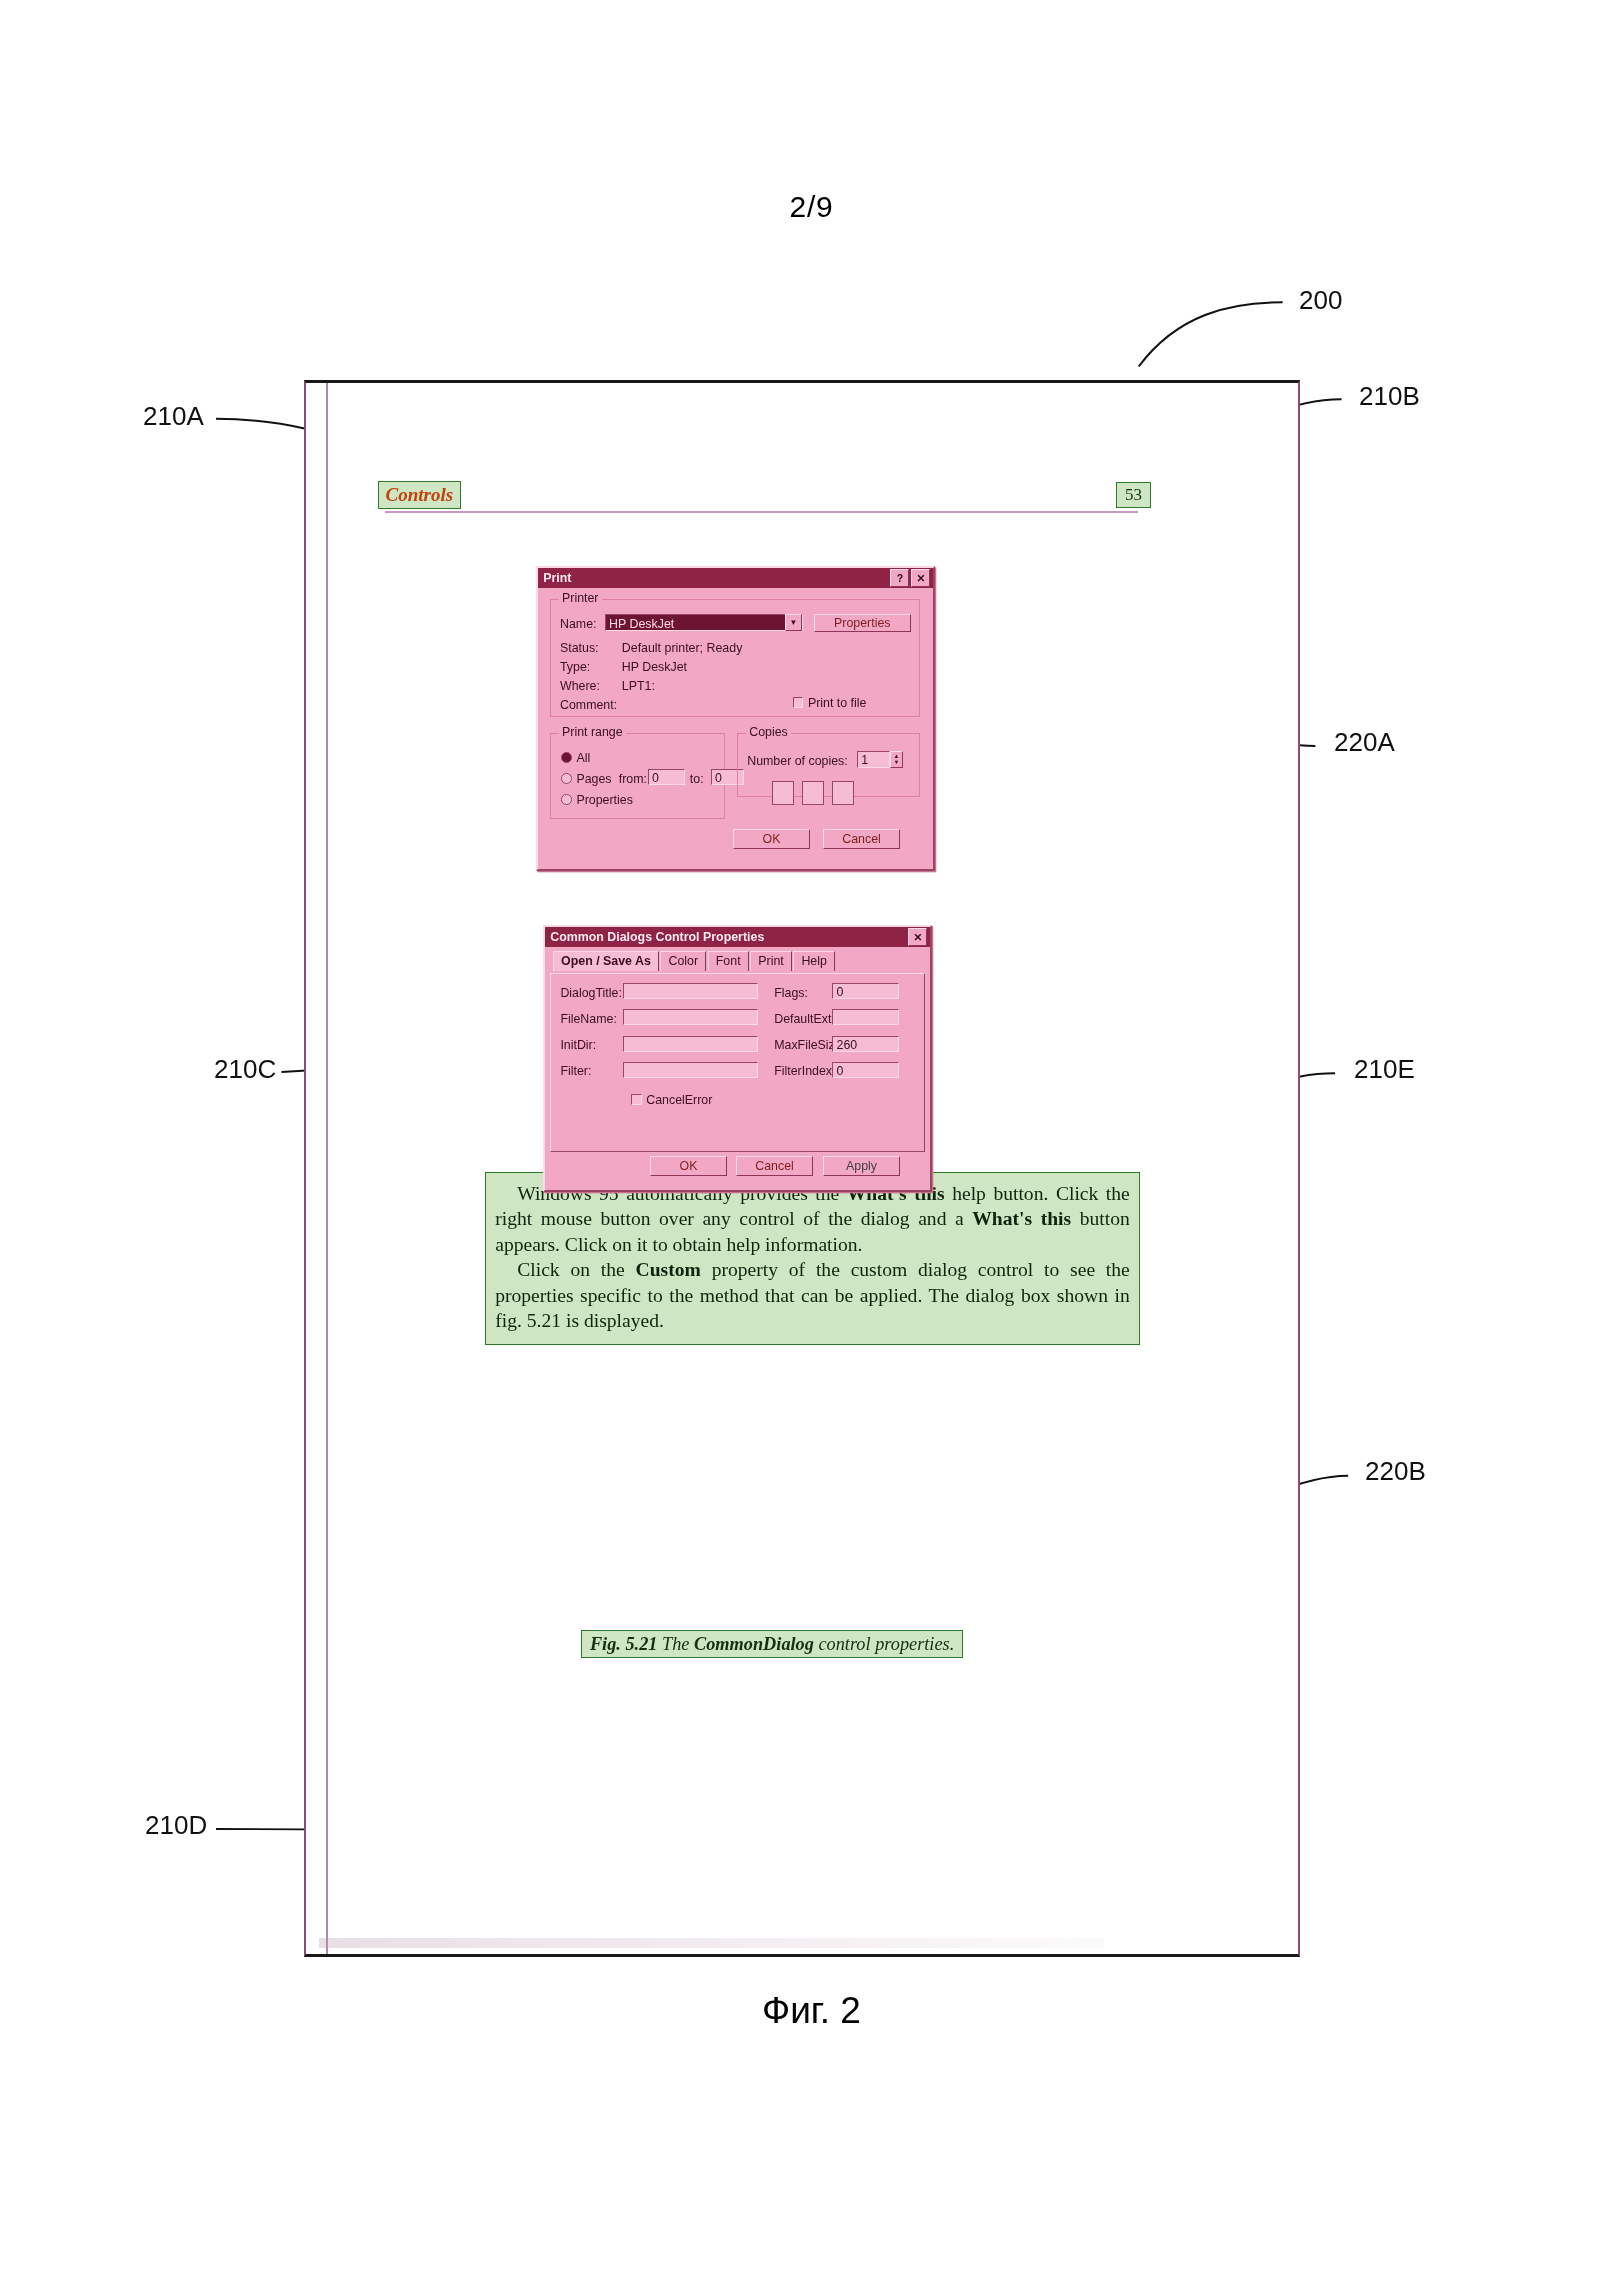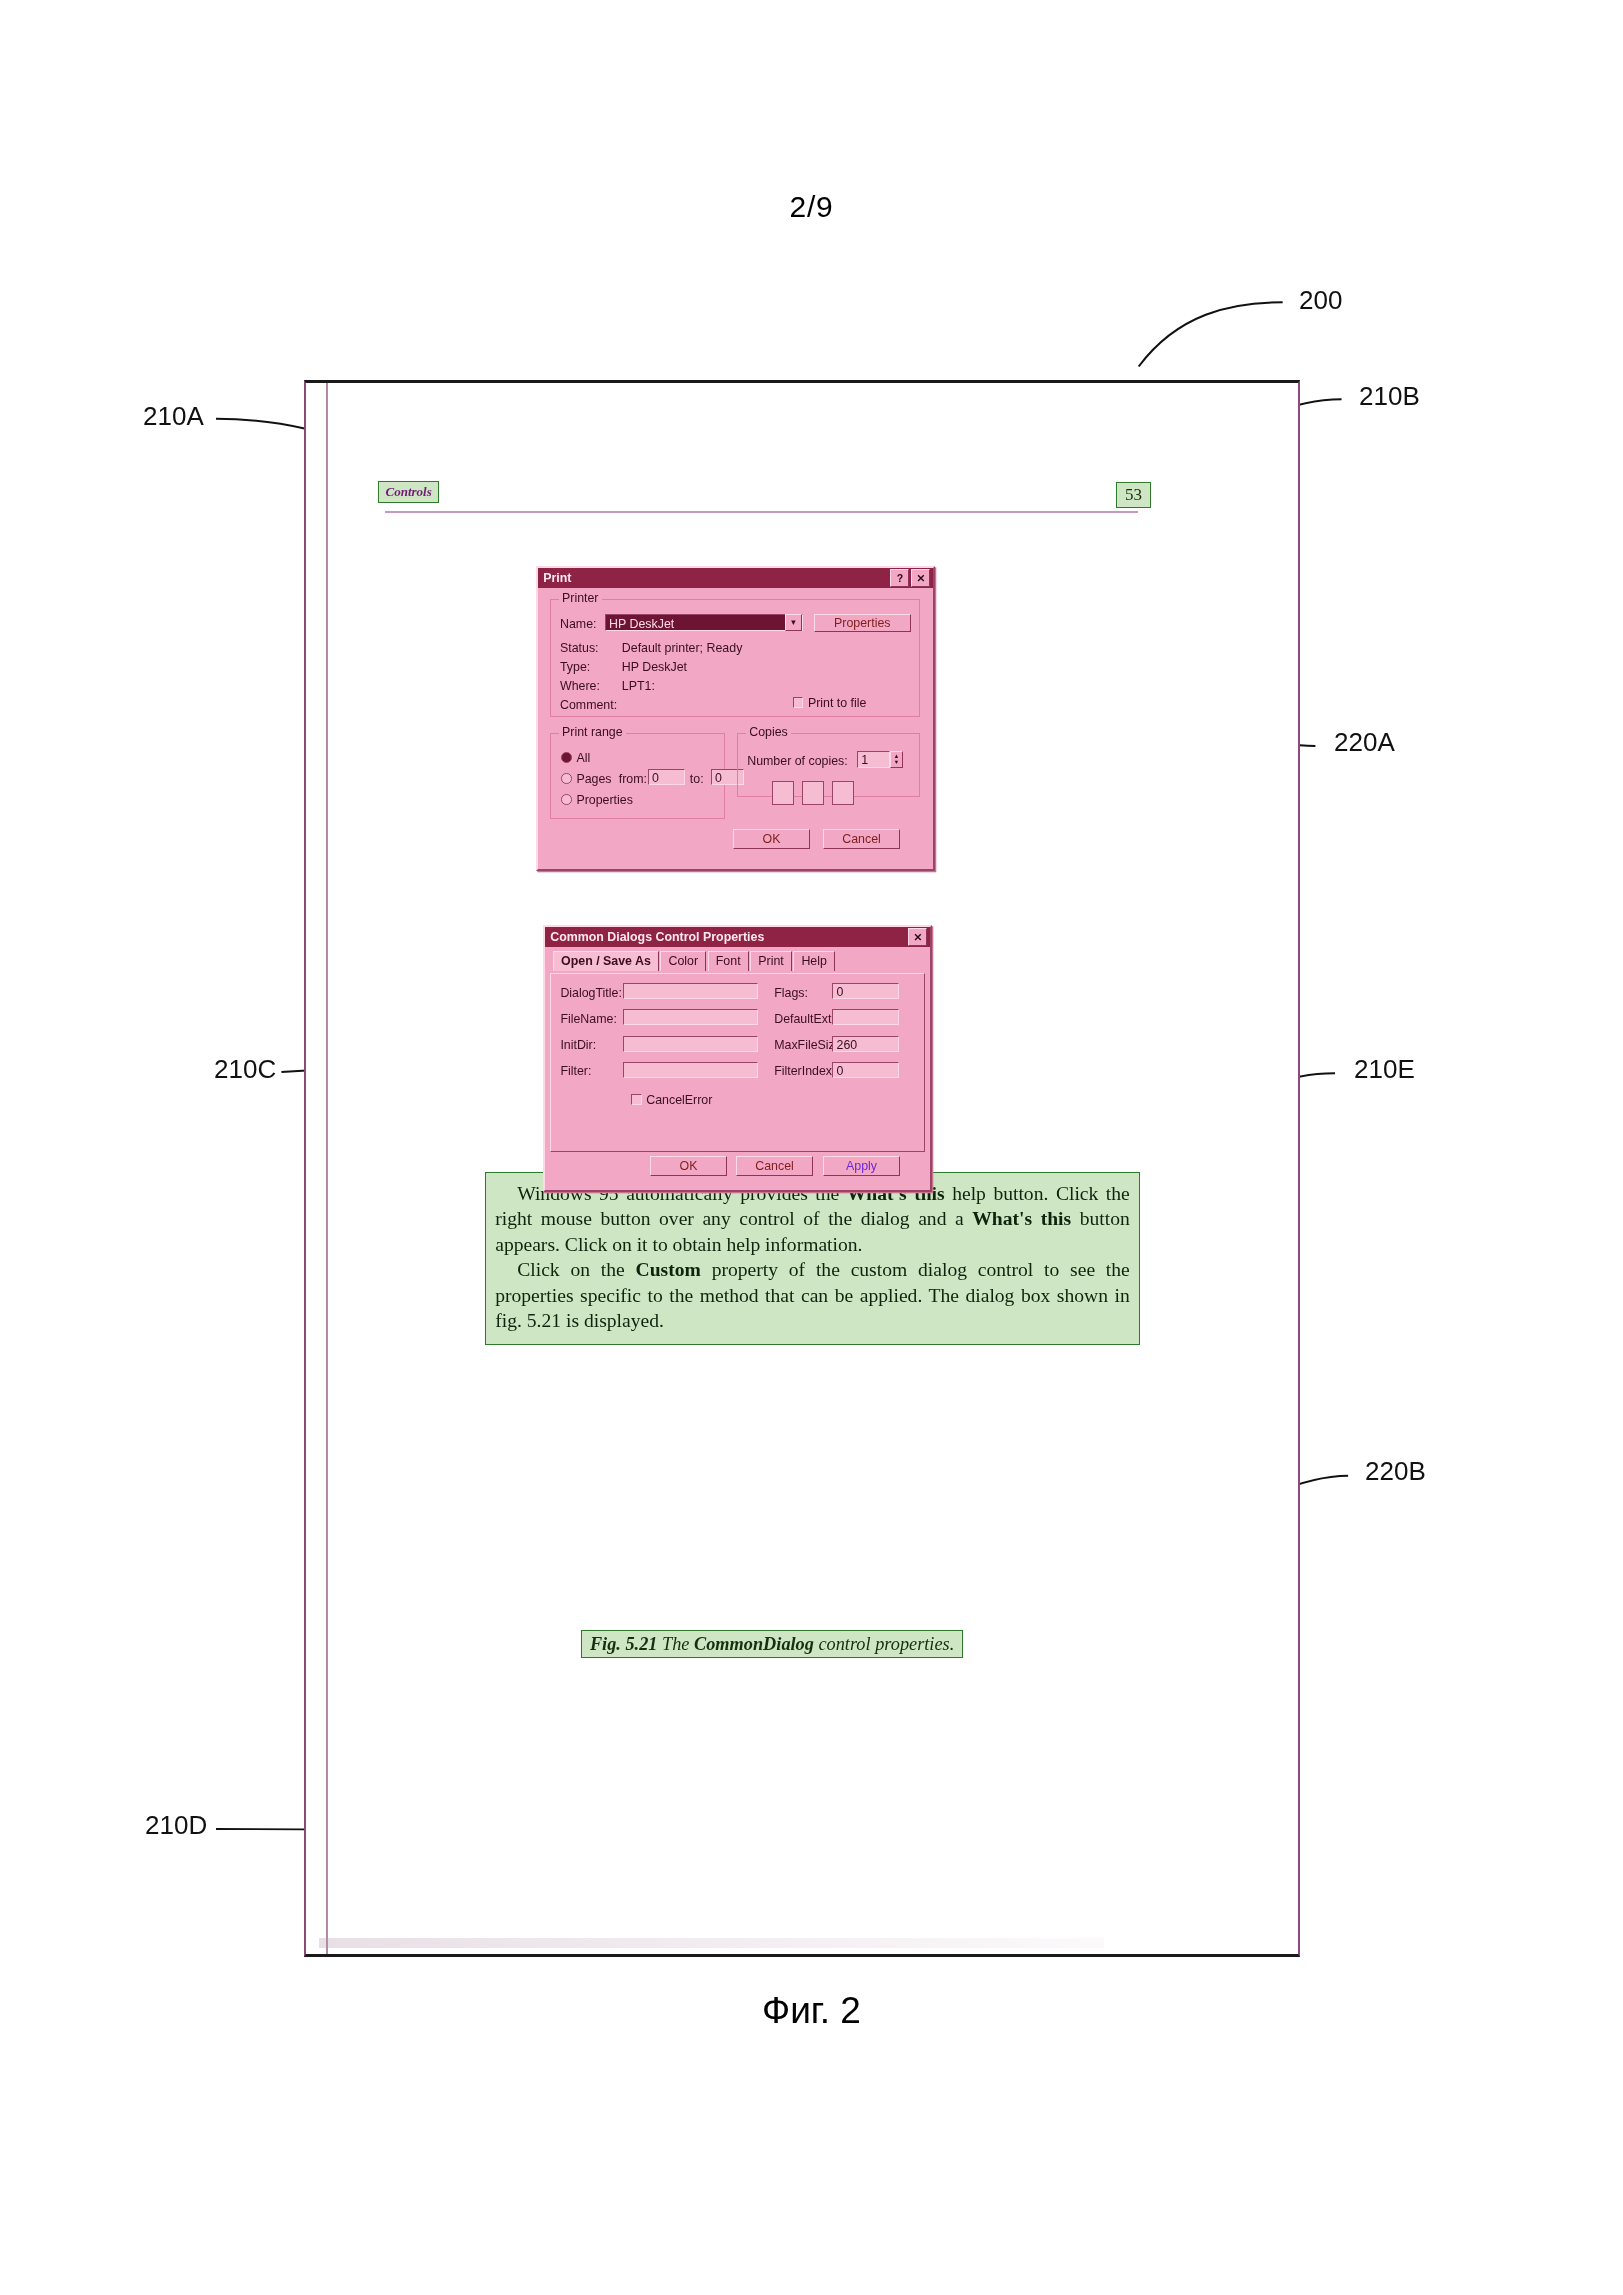--- a/index.html
+++ b/index.html
@@ -74,22 +74,22 @@
     border: 1.3px solid #2f7a2a;
     box-sizing: border-box;
     font-family: "Liberation Serif", serif;
   }
   .hl-controls {
     left: 72px;
     top: 98px;
     padding: 2px 6.5px;
     font-style: italic;
     font-weight: bold;
-    font-size: 13px;
-    color: #701a75;
+    font-size: 19px;
+    color: #c2410c;
   }
   .hl-pagenum {
     left: 810px;
     top: 99px;
     padding: 2px 7.9px;
     font-size: 17px;
     color: #14300f;
   }
 
   .hl-cap {
@@ -201,21 +201,21 @@
     border-left: 1.3px solid #ffdbe8;
     border-right: 1.3px solid #8e3456;
     border-bottom: 1.3px solid #8e3456;
     box-sizing: border-box;
     display: flex;
     align-items: center;
     justify-content: center;
     font-size: 12.4px;
     color: #7f1d1d;
   }
-  .btn.disabled { color: #6d28d9; }
+  .btn.disabled { color: #404040; }
   .combo-arrow {
     position: absolute;
     width: 17px;
     background: #f2a8c4;
     border-top: 1.3px solid #ffdbe8;
     border-left: 1.3px solid #ffdbe8;
     border-right: 1.3px solid #8e3456;
     border-bottom: 1.3px solid #8e3456;
     box-sizing: border-box;
     display: flex;

